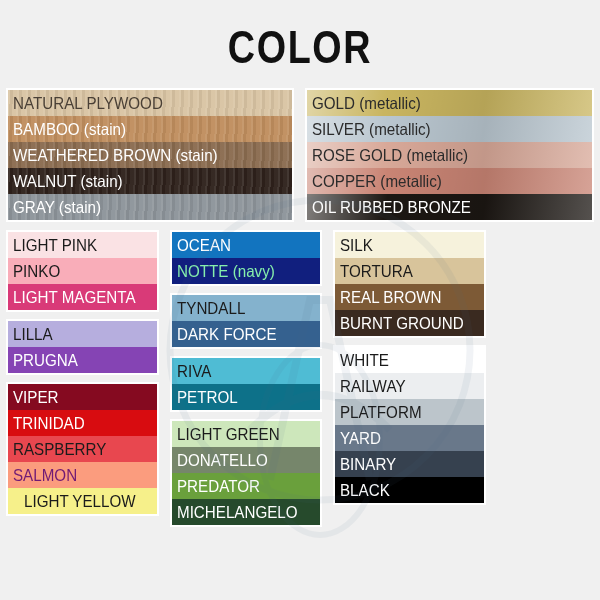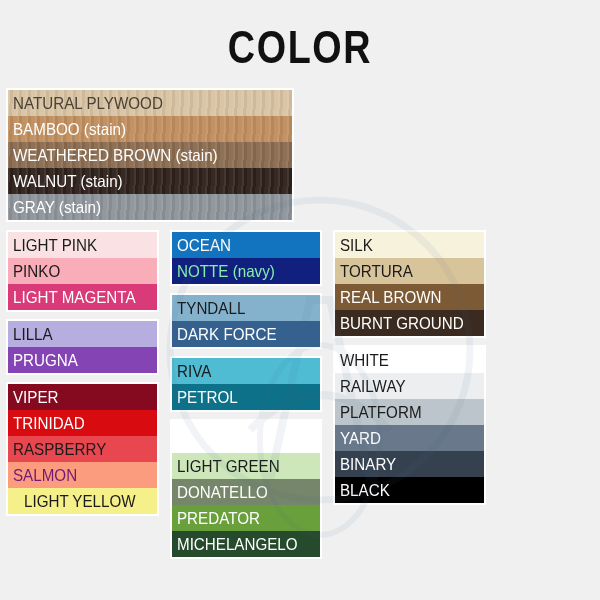--- a/index.html
+++ b/index.html
@@ -72,20 +72,27 @@
 
 <div class="panels">
   <div class="wood-row">
     <div class="panel wood">
         <div class="swatch grain" style="background: rgb(217, 196, 163); color: rgb(74, 64, 54);"><span>NATURAL PLYWOOD</span></div>
         <div class="swatch grain" style="background: rgb(192, 142, 94); color: rgb(255, 255, 255);"><span>BAMBOO (stain)</span></div>
         <div class="swatch grain" style="background: rgb(138, 107, 79); color: rgb(255, 255, 255);"><span>WEATHERED BROWN (stain)</span></div>
         <div class="swatch grain" style="background: rgb(46, 33, 27); color: rgb(255, 255, 255);"><span>WALNUT (stain)</span></div>
         <div class="swatch grain" style="background: rgb(141, 148, 154); color: rgb(255, 255, 255);"><span>GRAY (stain)</span></div>
       </div>
+    <div class="panel metal">
+        <div class="swatch metalsheen" style="background: rgb(201, 181, 96); color: rgb(43, 43, 43);"><span>GOLD (metallic)</span></div>
+        <div class="swatch metalsheen" style="background: rgb(185, 198, 207); color: rgb(43, 43, 43);"><span>SILVER (metallic)</span></div>
+        <div class="swatch metalsheen" style="background: rgb(216, 168, 152); color: rgb(43, 43, 43);"><span>ROSE GOLD (metallic)</span></div>
+        <div class="swatch metalsheen" style="background: rgb(201, 132, 116); color: rgb(43, 43, 43);"><span>COPPER (metallic)</span></div>
+        <div class="swatch metalsheen" style="background: rgb(28, 23, 19); color: rgb(255, 255, 255);"><span>OIL RUBBED BRONZE</span></div>
+      </div>
   </div>
 </div>
 
 <div class="columns">
   <div class="col">
       <div class="group">
         <div class="swatch" style="background: rgb(250, 226, 228); color: rgb(27, 27, 27);"><span>LIGHT PINK</span></div>
         <div class="swatch" style="background: rgb(249, 173, 185); color: rgb(27, 27, 27);"><span>PINKO</span></div>
         <div class="swatch" style="background: rgb(217, 58, 120); color: rgb(255, 255, 255);"><span>LIGHT MAGENTA</span></div>
       </div>
@@ -108,21 +115,21 @@
       </div>
       <div class="group">
         <div class="swatch" style="background: rgb(132, 178, 205); color: rgb(27, 27, 27);"><span>TYNDALL</span></div>
         <div class="swatch" style="background: rgb(53, 97, 143); color: rgb(255, 255, 255);"><span>DARK FORCE</span></div>
       </div>
       <div class="group">
         <div class="swatch" style="background: rgb(79, 188, 212); color: rgb(27, 27, 27);"><span>RIVA</span></div>
         <div class="swatch" style="background: rgb(13, 113, 137); color: rgb(255, 255, 255);"><span>PETROL</span></div>
       </div>
       <div class="group">
-        <div class="swatch" style="background: rgb(205, 231, 187); color: rgb(27, 27, 27); margin-top: 32px;"><span>LIGHT GREEN</span></div>
+        <div class="swatch" style="background: rgb(205, 231, 187); color: rgb(27, 27, 27);"><span>LIGHT GREEN</span></div>
         <div class="swatch" style="background: rgb(118, 134, 107); color: rgb(255, 255, 255);"><span>DONATELLO</span></div>
         <div class="swatch" style="background: rgb(106, 160, 60); color: rgb(255, 255, 255);"><span>PREDATOR</span></div>
         <div class="swatch" style="background: rgb(38, 74, 44); color: rgb(255, 255, 255);"><span>MICHELANGELO</span></div>
       </div>
     </div>
   <div class="col">
       <div class="group">
         <div class="swatch" style="background: rgb(246, 242, 220); color: rgb(27, 27, 27);"><span>SILK</span></div>
         <div class="swatch" style="background: rgb(216, 196, 155); color: rgb(27, 27, 27);"><span>TORTURA</span></div>
         <div class="swatch" style="background: rgb(125, 90, 54); color: rgb(255, 255, 255);"><span>REAL BROWN</span></div>

